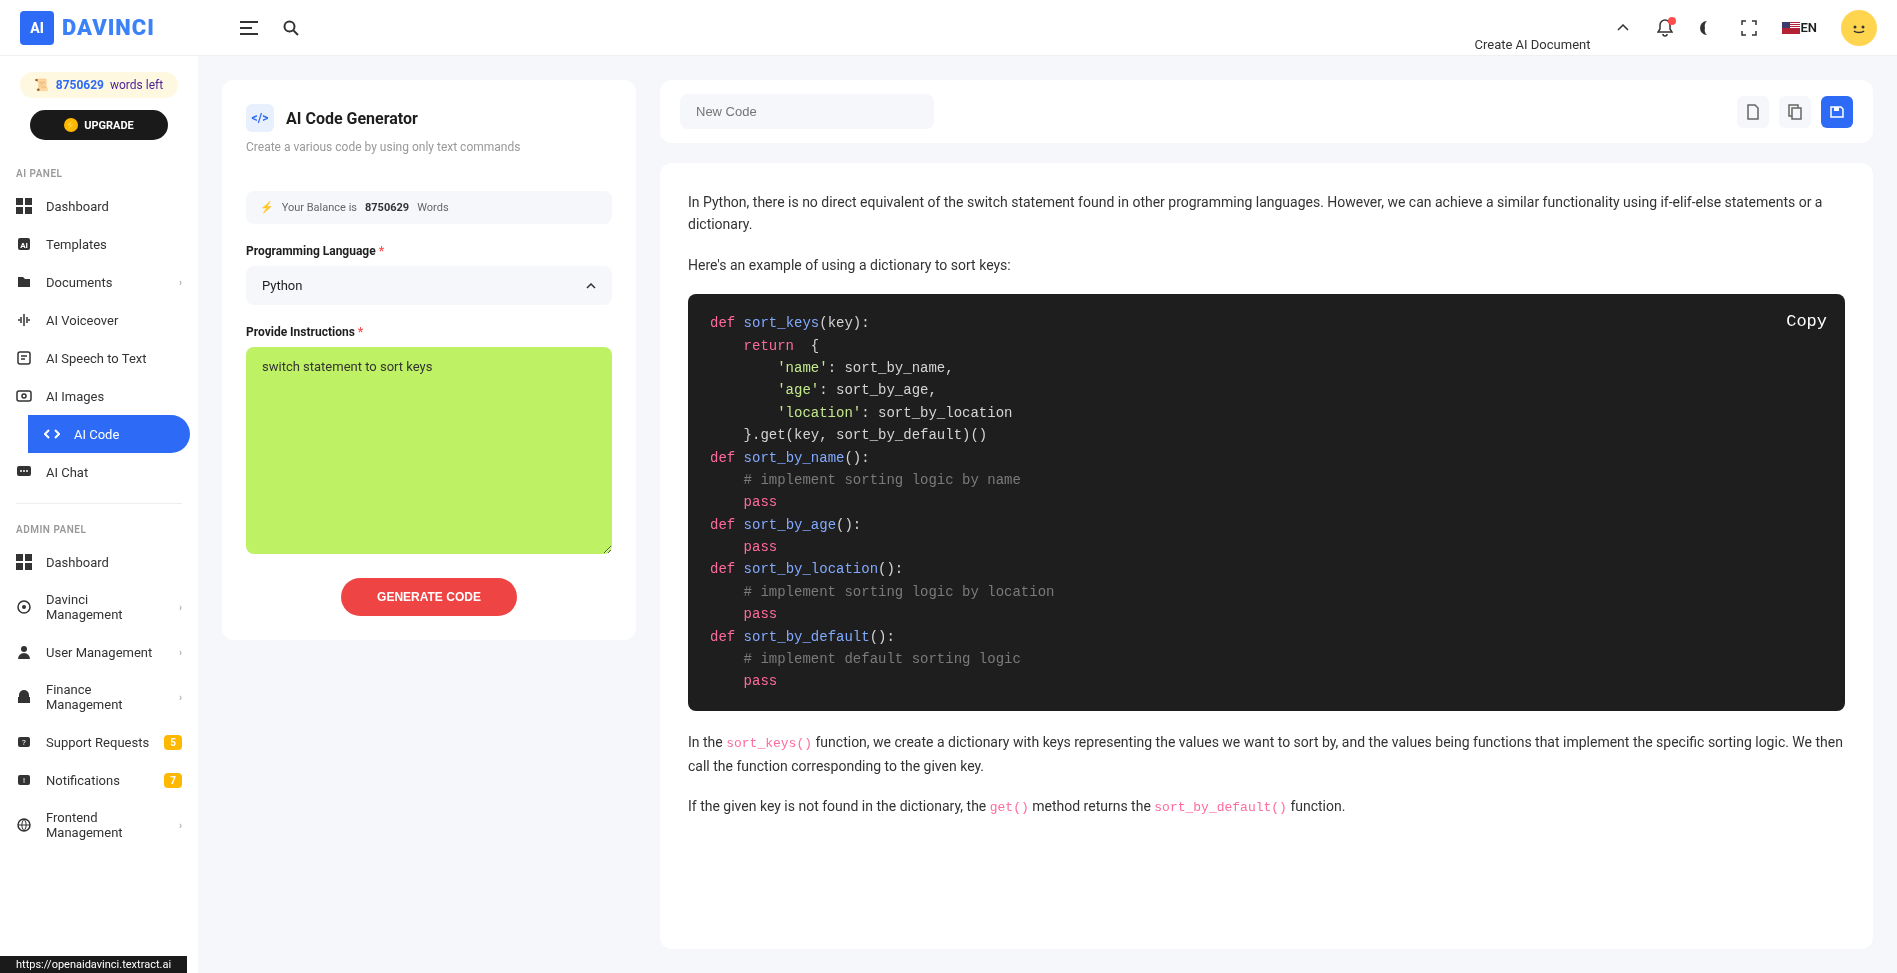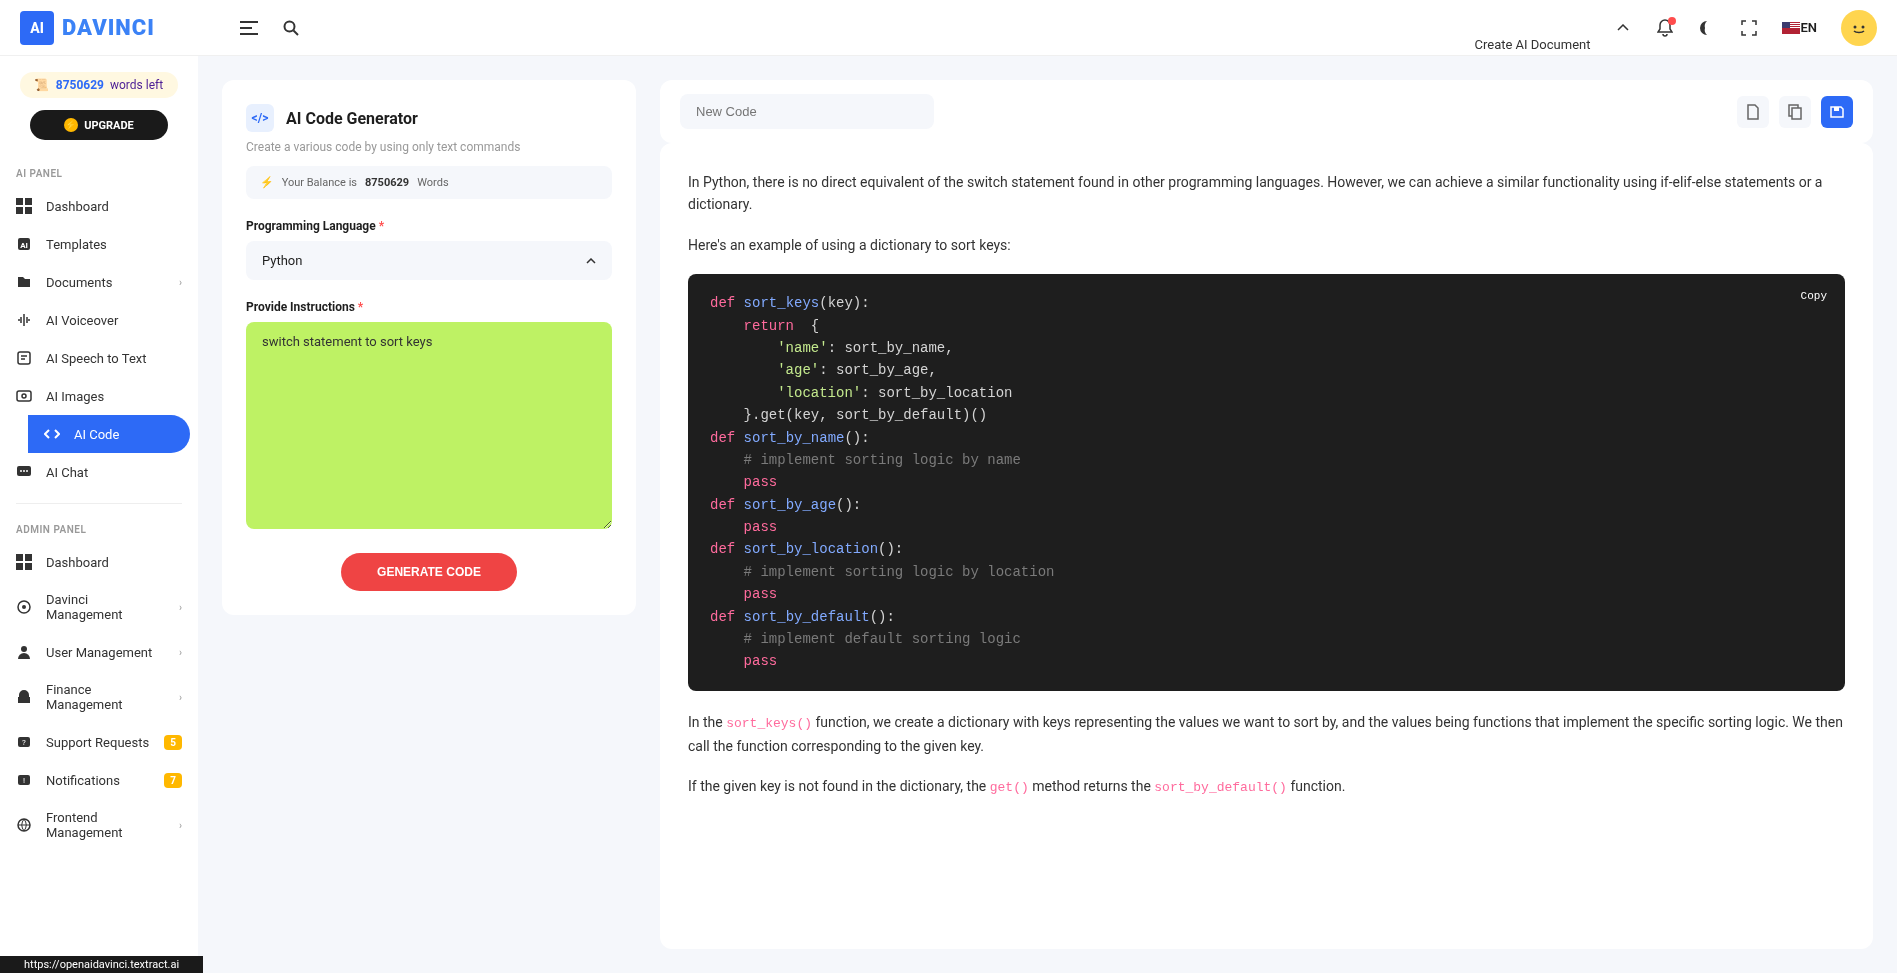--- a/index.html
+++ b/index.html
@@ -40,52 +40,52 @@
 .nav-item .nav-icon { width: 16px; height: 16px; display: flex; align-items: center; justify-content: center; }
 .nav-item .chevron { margin-left: auto; font-size: 10px; color: #999; }
 .nav-item .badge { margin-left: auto; background: #ffb800; color: #fff; font-size: 10px; padding: 2px 6px; border-radius: 4px; font-weight: 700; min-width: 18px; text-align: center; }
 .divider { height: 1px; background: #eee; margin: 12px 16px; }
 
 
 .form-panel { width: 414px; background: #fff; border-radius: 12px; padding: 24px; align-self: flex-start; }
 .form-header { display: flex; align-items: center; gap: 12px; margin-bottom: 8px; }
 .form-icon { width: 28px; height: 28px; background: #e8f0fe; border-radius: 6px; display: flex; align-items: center; justify-content: center; color: #2d6af6; font-weight: 700; font-size: 12px; }
 .form-title { font-size: 16px; font-weight: 700; }
-.form-subtitle { font-size: 12px; color: #999; margin-bottom: 12px; }
+.form-subtitle { font-size: 12px; color: #999; margin-bottom: 37px; }
 .balance-bar { background: #f5f7fb; border-radius: 8px; padding: 10px 14px; font-size: 11px; color: #666; display: flex; align-items: center; gap: 8px; margin-bottom: 20px; }
 .balance-bar .amt { color: #333; font-weight: 700; }
 .form-label { font-size: 12px; font-weight: 700; margin-bottom: 8px; display: block; }
 .required { color: #ff4d4d; }
 .select-wrap { background: #f5f7fb; border-radius: 8px; padding: 12px 16px; display: flex; align-items: center; justify-content: space-between; margin-bottom: 20px; font-size: 13px; cursor: pointer; }
 .textarea-wrap { background: #bef264; border-radius: 8px; padding: 12px 16px; min-height: 200px; margin-bottom: 24px; resize: vertical; overflow: auto; position: relative; }
 .textarea-wrap textarea { width: 100%; height: 180px; background: transparent; border: none; outline: none; font-size: 13px; color: #333; font-family: inherit; resize: none; }
 .generate-btn { display: block; margin: 0 auto; background: #ef4444; color: #fff; border: none; border-radius: 24px; padding: 12px 36px; font-size: 12px; font-weight: 700; cursor: pointer; }
 
 
-.output-panel { flex: 1; display: flex; flex-direction: column; }
+.output-panel { flex: 1; display: flex; flex-direction: column; gap: 20px; }
 .output-header { background: #fff; border-radius: 12px; padding: 14px 20px; display: flex; align-items: center; gap: 16px; }
 .code-title-input { background: #f5f7fb; border: none; border-radius: 8px; padding: 10px 16px; font-size: 13px; width: 254px; color: #999; outline: none; }
 .output-actions { margin-left: auto; display: flex; gap: 10px; }
 .action-btn { width: 32px; height: 32px; border-radius: 6px; display: flex; align-items: center; justify-content: center; cursor: pointer; background: #f5f7fb; color: #666; }
 .action-btn.primary { background: #2d6af6; color: #fff; }
 .output-body { background: #fff; border-radius: 12px; padding: 28px; flex: 1; }
 .output-text { font-size: 14px; color: #333; line-height: 1.6; margin-bottom: 18px; }
 .code-block { background: #1e1e1e; border-radius: 8px; padding: 18px 22px; position: relative; margin-bottom: 20px; font-family: 'Courier New', monospace; font-size: 14px; line-height: 1.6; }
-.copy-btn { position: absolute; top: 14px; right: 18px; color: #fff; font-size: 11px; cursor: pointer; }
+.copy-btn { position: absolute; top: 14px; right: 18px; color: #fff; font-size: 17px; cursor: pointer; }
 .code-line { white-space: pre; }
 .kw-def { color: #ff6b9d; }
 .kw-ret { color: #ff6b9d; }
 .fn { color: #82aaff; }
 .str { color: #c3e88d; }
 .punct { color: #d4d4d4; }
 .comment { color: #7a7a7a; }
 .pass { color: #ff6b9d; }
 .inline-code { color: #ff6b9d; font-family: 'Courier New', monospace; font-size: 13px; }
 
-.status-bar { position: fixed; bottom: 0; left: 0; background: #1a1a1a; color: #fff; font-size: 11px; padding: 2px 24px; }
+.status-bar { position: fixed; bottom: 0; left: 0; background: #1a1a1a; color: #fff; font-size: 11px; padding: 2px 16px; }
 
 svg { display: block; }
 </style>
 </head>
 <body>
 
 <div class="header">
   <div class="logo-wrap">
     <div class="logo-icon">
         <span class="ai-text">AI</span>

